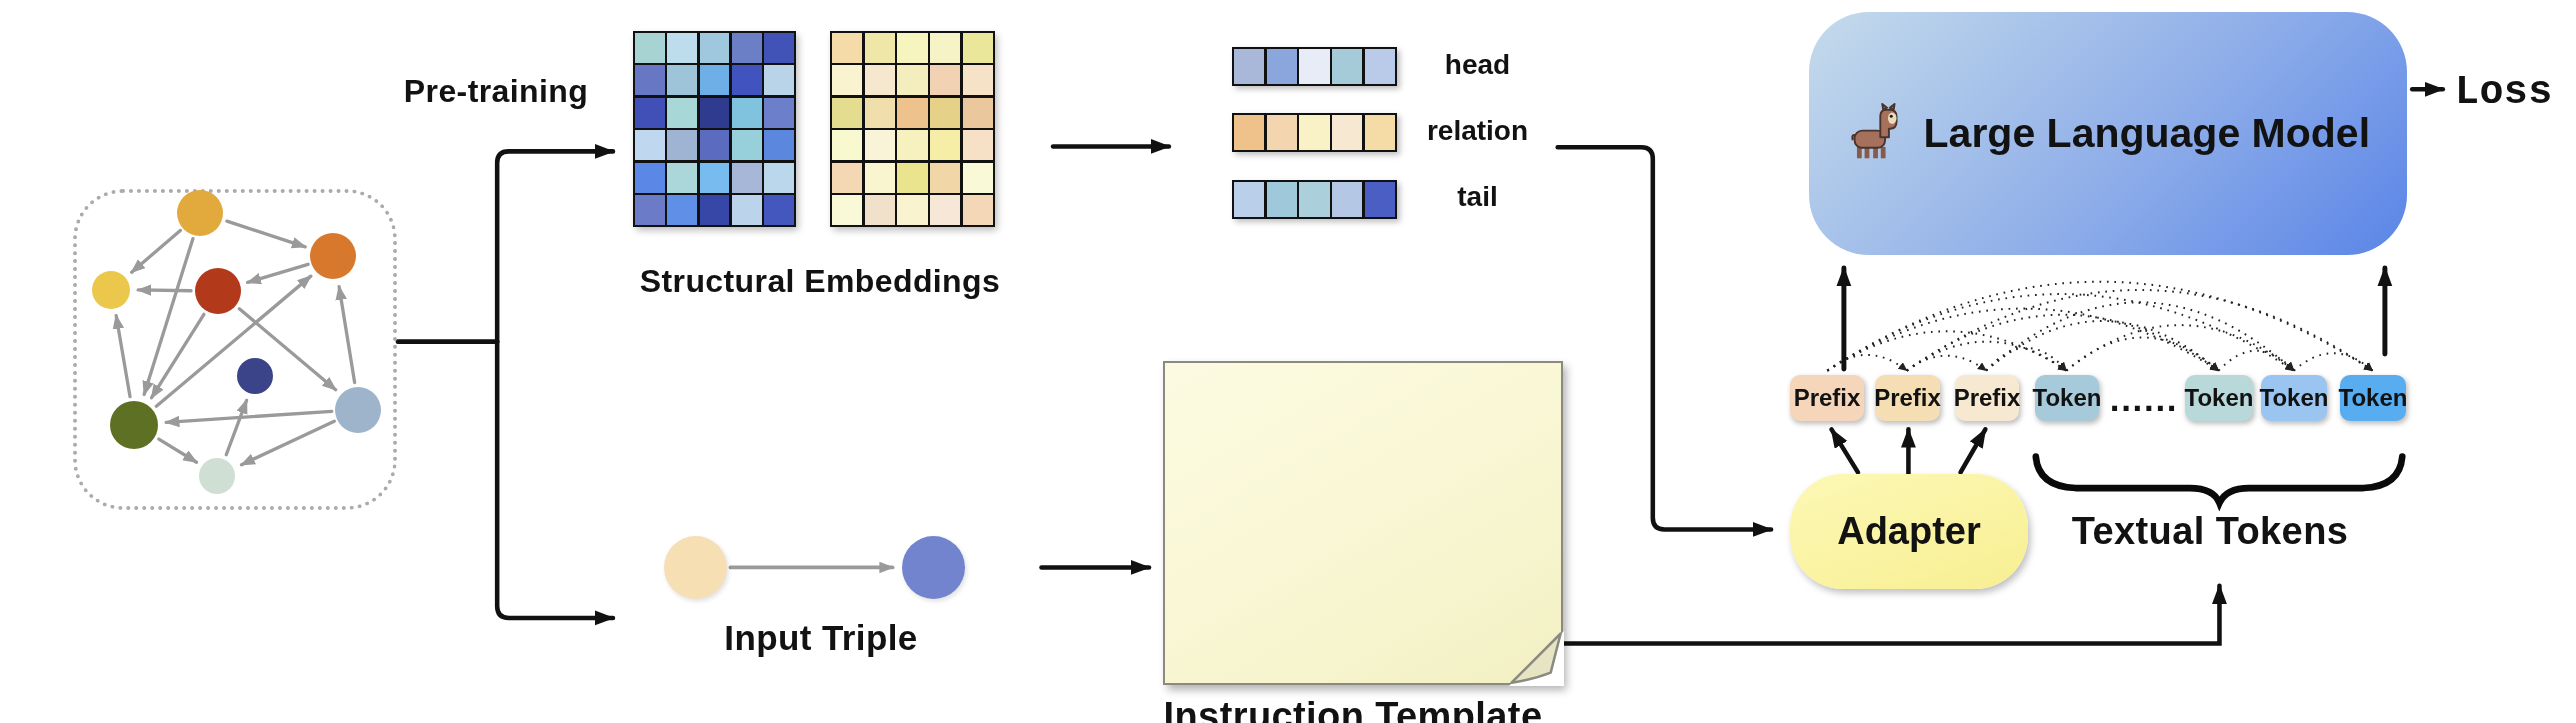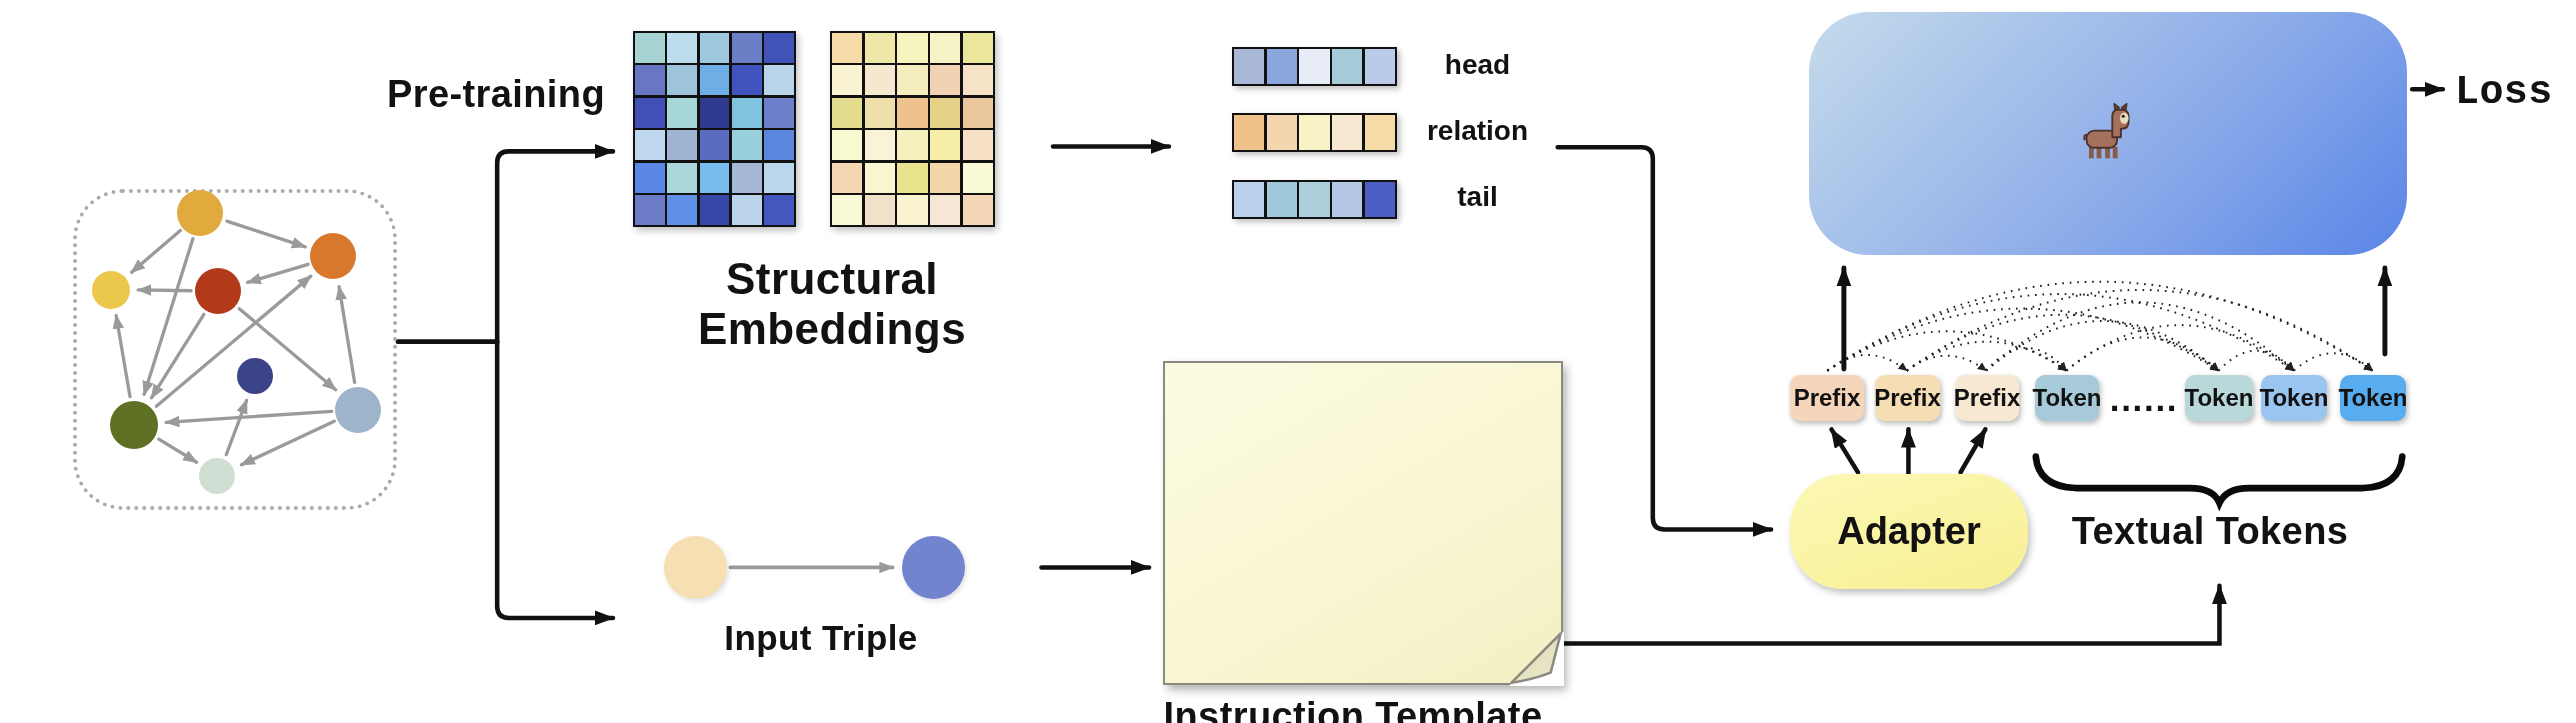--- a/index.html
+++ b/index.html
@@ -112,21 +112,21 @@
       <div class="abs kg-node" style="left: 177px; top: 190px; width: 46px; height: 46px; background: rgb(226, 169, 61);"></div>
       <div class="abs kg-node" style="left: 310px; top: 233px; width: 46px; height: 46px; background: rgb(216, 120, 45);"></div>
       <div class="abs kg-node" style="left: 92px; top: 271px; width: 38px; height: 38px; background: rgb(235, 200, 75);"></div>
       <div class="abs kg-node" style="left: 195px; top: 268px; width: 46px; height: 46px; background: rgb(178, 58, 27);"></div>
       <div class="abs kg-node" style="left: 237px; top: 358px; width: 36px; height: 36px; background: rgb(59, 68, 137);"></div>
       <div class="abs kg-node" style="left: 335px; top: 387px; width: 46px; height: 46px; background: rgb(157, 180, 203);"></div>
       <div class="abs kg-node" style="left: 110px; top: 401px; width: 48px; height: 48px; background: rgb(94, 112, 35);"></div>
       <div class="abs kg-node" style="left: 199px; top: 458px; width: 36px; height: 36px; background: rgb(207, 223, 211);"></div>
     </div>
 
-  <div class="abs lbl" style="left:372px;top:73px;width:248px;font-size:38px;">Pre-training</div>
+  <div class="abs lbl" style="left:372px;top:73px;width:248px;font-size:32px;">Pre-training</div>
 
   <div class="abs matrix" id="blue-matrix" style="left:633px;top:31px;width:159px;height:192px;">
       <div style="background: rgb(167, 211, 211);"></div>
       <div style="background: rgb(190, 221, 236);"></div>
       <div style="background: rgb(159, 200, 223);"></div>
       <div style="background: rgb(107, 127, 199);"></div>
       <div style="background: rgb(65, 83, 183);"></div>
       <div style="background: rgb(104, 119, 195);"></div>
       <div style="background: rgb(157, 196, 216);"></div>
       <div style="background: rgb(111, 175, 231);"></div>
@@ -178,21 +178,21 @@
       <div style="background: rgb(249, 246, 207);"></div>
       <div style="background: rgb(234, 228, 143);"></div>
       <div style="background: rgb(241, 215, 167);"></div>
       <div style="background: rgb(249, 249, 215);"></div>
       <div style="background: rgb(249, 249, 215);"></div>
       <div style="background: rgb(241, 225, 203);"></div>
       <div style="background: rgb(249, 244, 207);"></div>
       <div style="background: rgb(246, 231, 215);"></div>
       <div style="background: rgb(244, 215, 183);"></div>
     </div>
-  <div class="abs lbl" style="left:613px;top:254px;width:414px;font-size:44px;margin-left:12px;">Structural Embeddings</div>
+  <div class="abs lbl" style="left:613px;top:263px;width:414px;font-size:32px;">Structural Embeddings</div>
 
   <div id="strips">
       <div class="abs strip" style="left: 1232px; top: 47px; width: 161px; height: 35px;">
         <div style="background: rgb(169, 183, 216);"></div>
         <div style="background: rgb(139, 165, 221);"></div>
         <div style="background: rgb(232, 236, 247);"></div>
         <div style="background: rgb(166, 203, 216);"></div>
         <div style="background: rgb(186, 203, 233);"></div>
       </div>
       <div class="abs strip-lbl" style="left: 1399px; top: 49px; width: 157px;">head</div>
@@ -237,20 +237,21 @@
         <path d="M39 46 V58" stroke="#8A5A48" stroke-width="5"></path>
         <path d="M11 34 Q5 32 7 39" fill="#A5705C"></path>
         <rect x="9" y="29" width="32" height="18" rx="8" fill="#A5705C"></rect>
         <path d="M36 36 L36 14 Q36 7 42 7 L46 7 Q53 7 53 14 L53 20 Q53 27 46 27 L45 27 L45 36 Z" fill="#A5705C"></path>
         <path d="M39 7 L38 1 L43 5 Z" fill="#A5705C"></path>
         <path d="M50 7 L51 1 L46 5 Z" fill="#A5705C"></path>
         <ellipse cx="48.5" cy="16" rx="4.5" ry="6" fill="#EADABC" stroke="none"></ellipse>
         <circle cx="47.5" cy="14" r="1.6" fill="#1e1e1e" stroke="none"></circle>
       </g>
     </svg>
+    <div id="llm-label">Large Language Model</div>
   </div>
   <div class="abs lbl" style="left:2455px;top:70px;width:116px;font-size:40px;text-align:left;font-family:Liberation Mono, monospace;">Loss</div>
 
   <div id="token-row">
       <div class="token" style="left: 1790px; width: 74px; background: rgb(245, 214, 187);">Prefix</div>
       <div class="token" style="left: 1875px; width: 65px; background: rgb(245, 221, 180);">Prefix</div>
       <div class="token" style="left: 1955px; width: 64px; background: rgb(247, 232, 210);">Prefix</div>
       <div class="token" style="left: 2035px; width: 64px; background: rgb(166, 202, 217);">Token</div>
       <div class="token" style="left: 2185px; width: 68px; background: rgb(184, 216, 217);">Token</div>
       <div class="token" style="left: 2261px; width: 66px; background: rgb(153, 197, 240);">Token</div>

